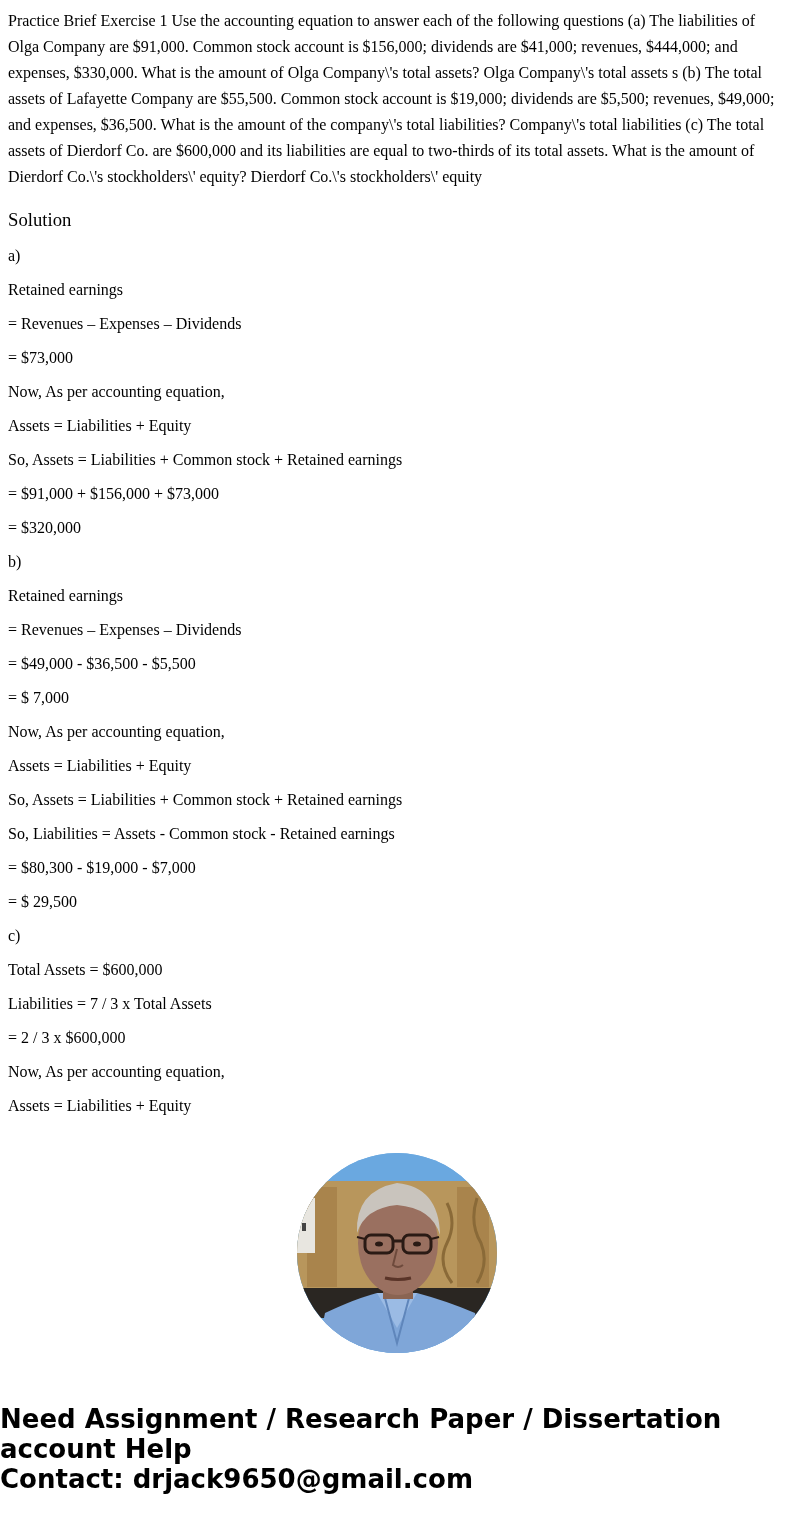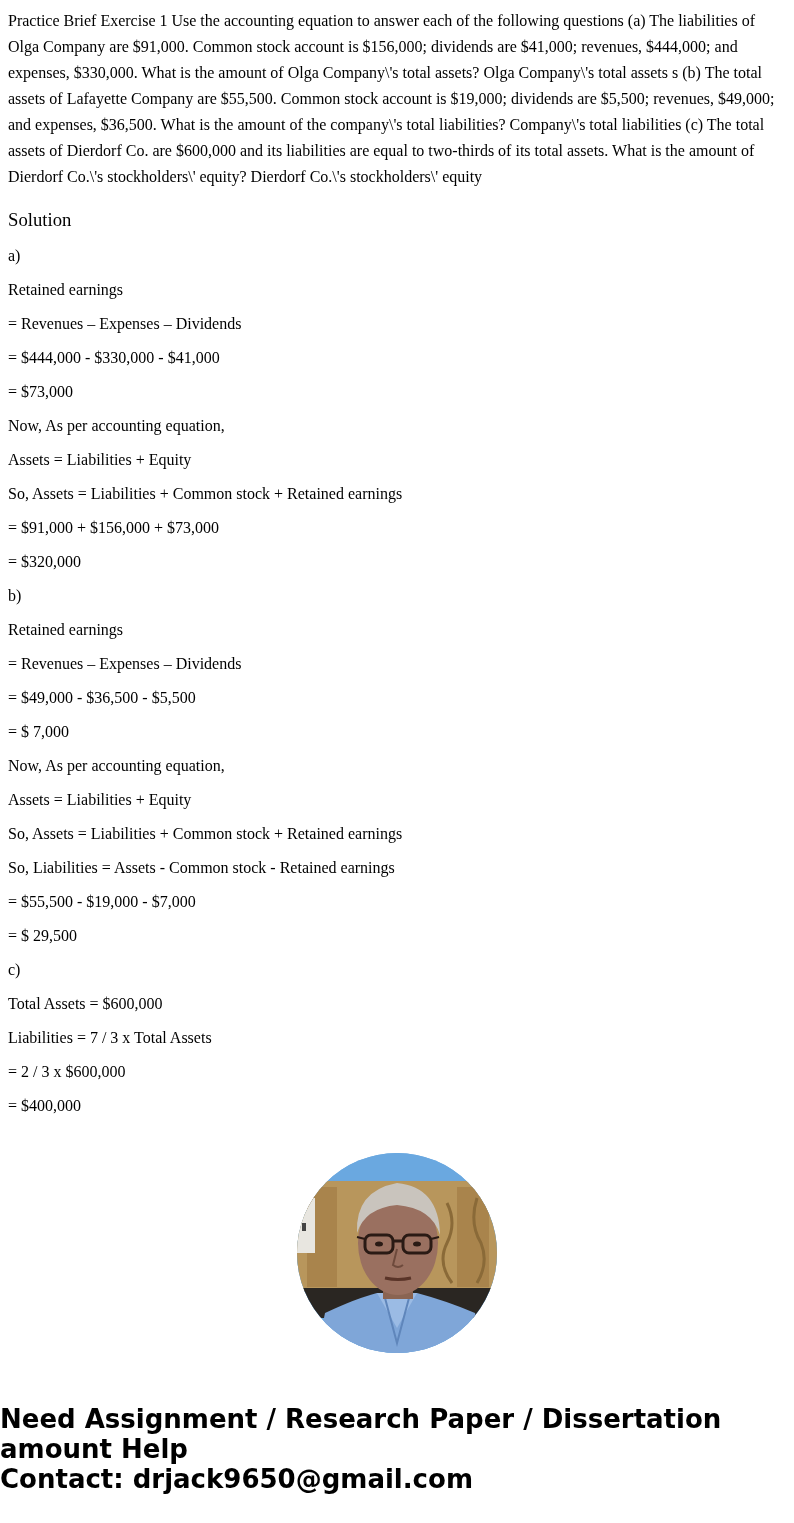--- a/index.html
+++ b/index.html
@@ -75,43 +75,41 @@
 </head>
 <body>
 
 <div class="content">
   <p class="question">Practice Brief Exercise 1 Use the accounting equation to answer each of the following questions (a) The liabilities of Olga Company are $91,000. Common stock account is $156,000; dividends are $41,000; revenues, $444,000; and expenses, $330,000. What is the amount of Olga Company\'s total assets? Olga Company\'s total assets s (b) The total assets of Lafayette Company are $55,500. Common stock account is $19,000; dividends are $5,500; revenues, $49,000; and expenses, $36,500. What is the amount of the company\'s total liabilities? Company\'s total liabilities (c) The total assets of Dierdorf Co. are $600,000 and its liabilities are equal to two-thirds of its total assets. What is the amount of Dierdorf Co.\'s stockholders\' equity? Dierdorf Co.\'s stockholders\' equity</p>
   <h3 class="solution-title">Solution</h3>
   <div class="solution-body">
     <p>a)</p>
     <p>Retained earnings</p>
     <p>= Revenues – Expenses – Dividends</p>
-    <p>= $444,000 - $330,000 - $41,000</p>
     <p>= $73,000</p>
     <p>Now, As per accounting equation,</p>
     <p>Assets = Liabilities + Equity</p>
     <p>So, Assets = Liabilities + Common stock + Retained earnings</p>
     <p>= $91,000 + $156,000 + $73,000</p>
     <p>= $320,000</p>
     <p>b)</p>
     <p>Retained earnings</p>
     <p>= Revenues – Expenses – Dividends</p>
     <p>= $49,000 - $36,500 - $5,500</p>
     <p>= $ 7,000</p>
     <p>Now, As per accounting equation,</p>
     <p>Assets = Liabilities + Equity</p>
     <p>So, Assets = Liabilities + Common stock + Retained earnings</p>
     <p>So, Liabilities = Assets - Common stock - Retained earnings</p>
-    <p>= $55,500 - $19,000 - $7,000</p>
+    <p>= $80,300 - $19,000 - $7,000</p>
     <p>= $ 29,500</p>
     <p>c)</p>
     <p>Total Assets = $600,000</p>
     <p>Liabilities = 7 / 3 x Total Assets</p>
     <p>= 2 / 3 x $600,000</p>
-    <p>= $400,000</p>
     <p>Now, As per accounting equation,</p>
     <p>Assets = Liabilities + Equity</p>
   </div>
 </div>
 
 <div class="avatar-wrap">
   <svg viewBox="0 0 200 200" xmlns="http://www.w3.org/2000/svg">
 
     <rect x="0" y="0" width="200" height="200" fill="#6aa8e0"></rect>
 
@@ -146,15 +144,15 @@
     <ellipse cx="120" cy="91" rx="4" ry="2.5" fill="#2a1a14"></ellipse>
 
     <path d="M100 96 L96 112 Q101 116 106 112" stroke="#6e4a3c" stroke-width="2" fill="none"></path>
 
     <path d="M88 125 Q101 128 114 125" stroke="#5a3428" stroke-width="3" fill="none"></path>
   </svg>
 </div>
 
 <div class="footer">
   <div>Need Assignment / Research Paper / Dissertation</div>
-  <div>amount Help</div>
+  <div>account Help</div>
   <div>Contact: drjack9650@gmail.com</div>
 </div>
 
 </body></html>

